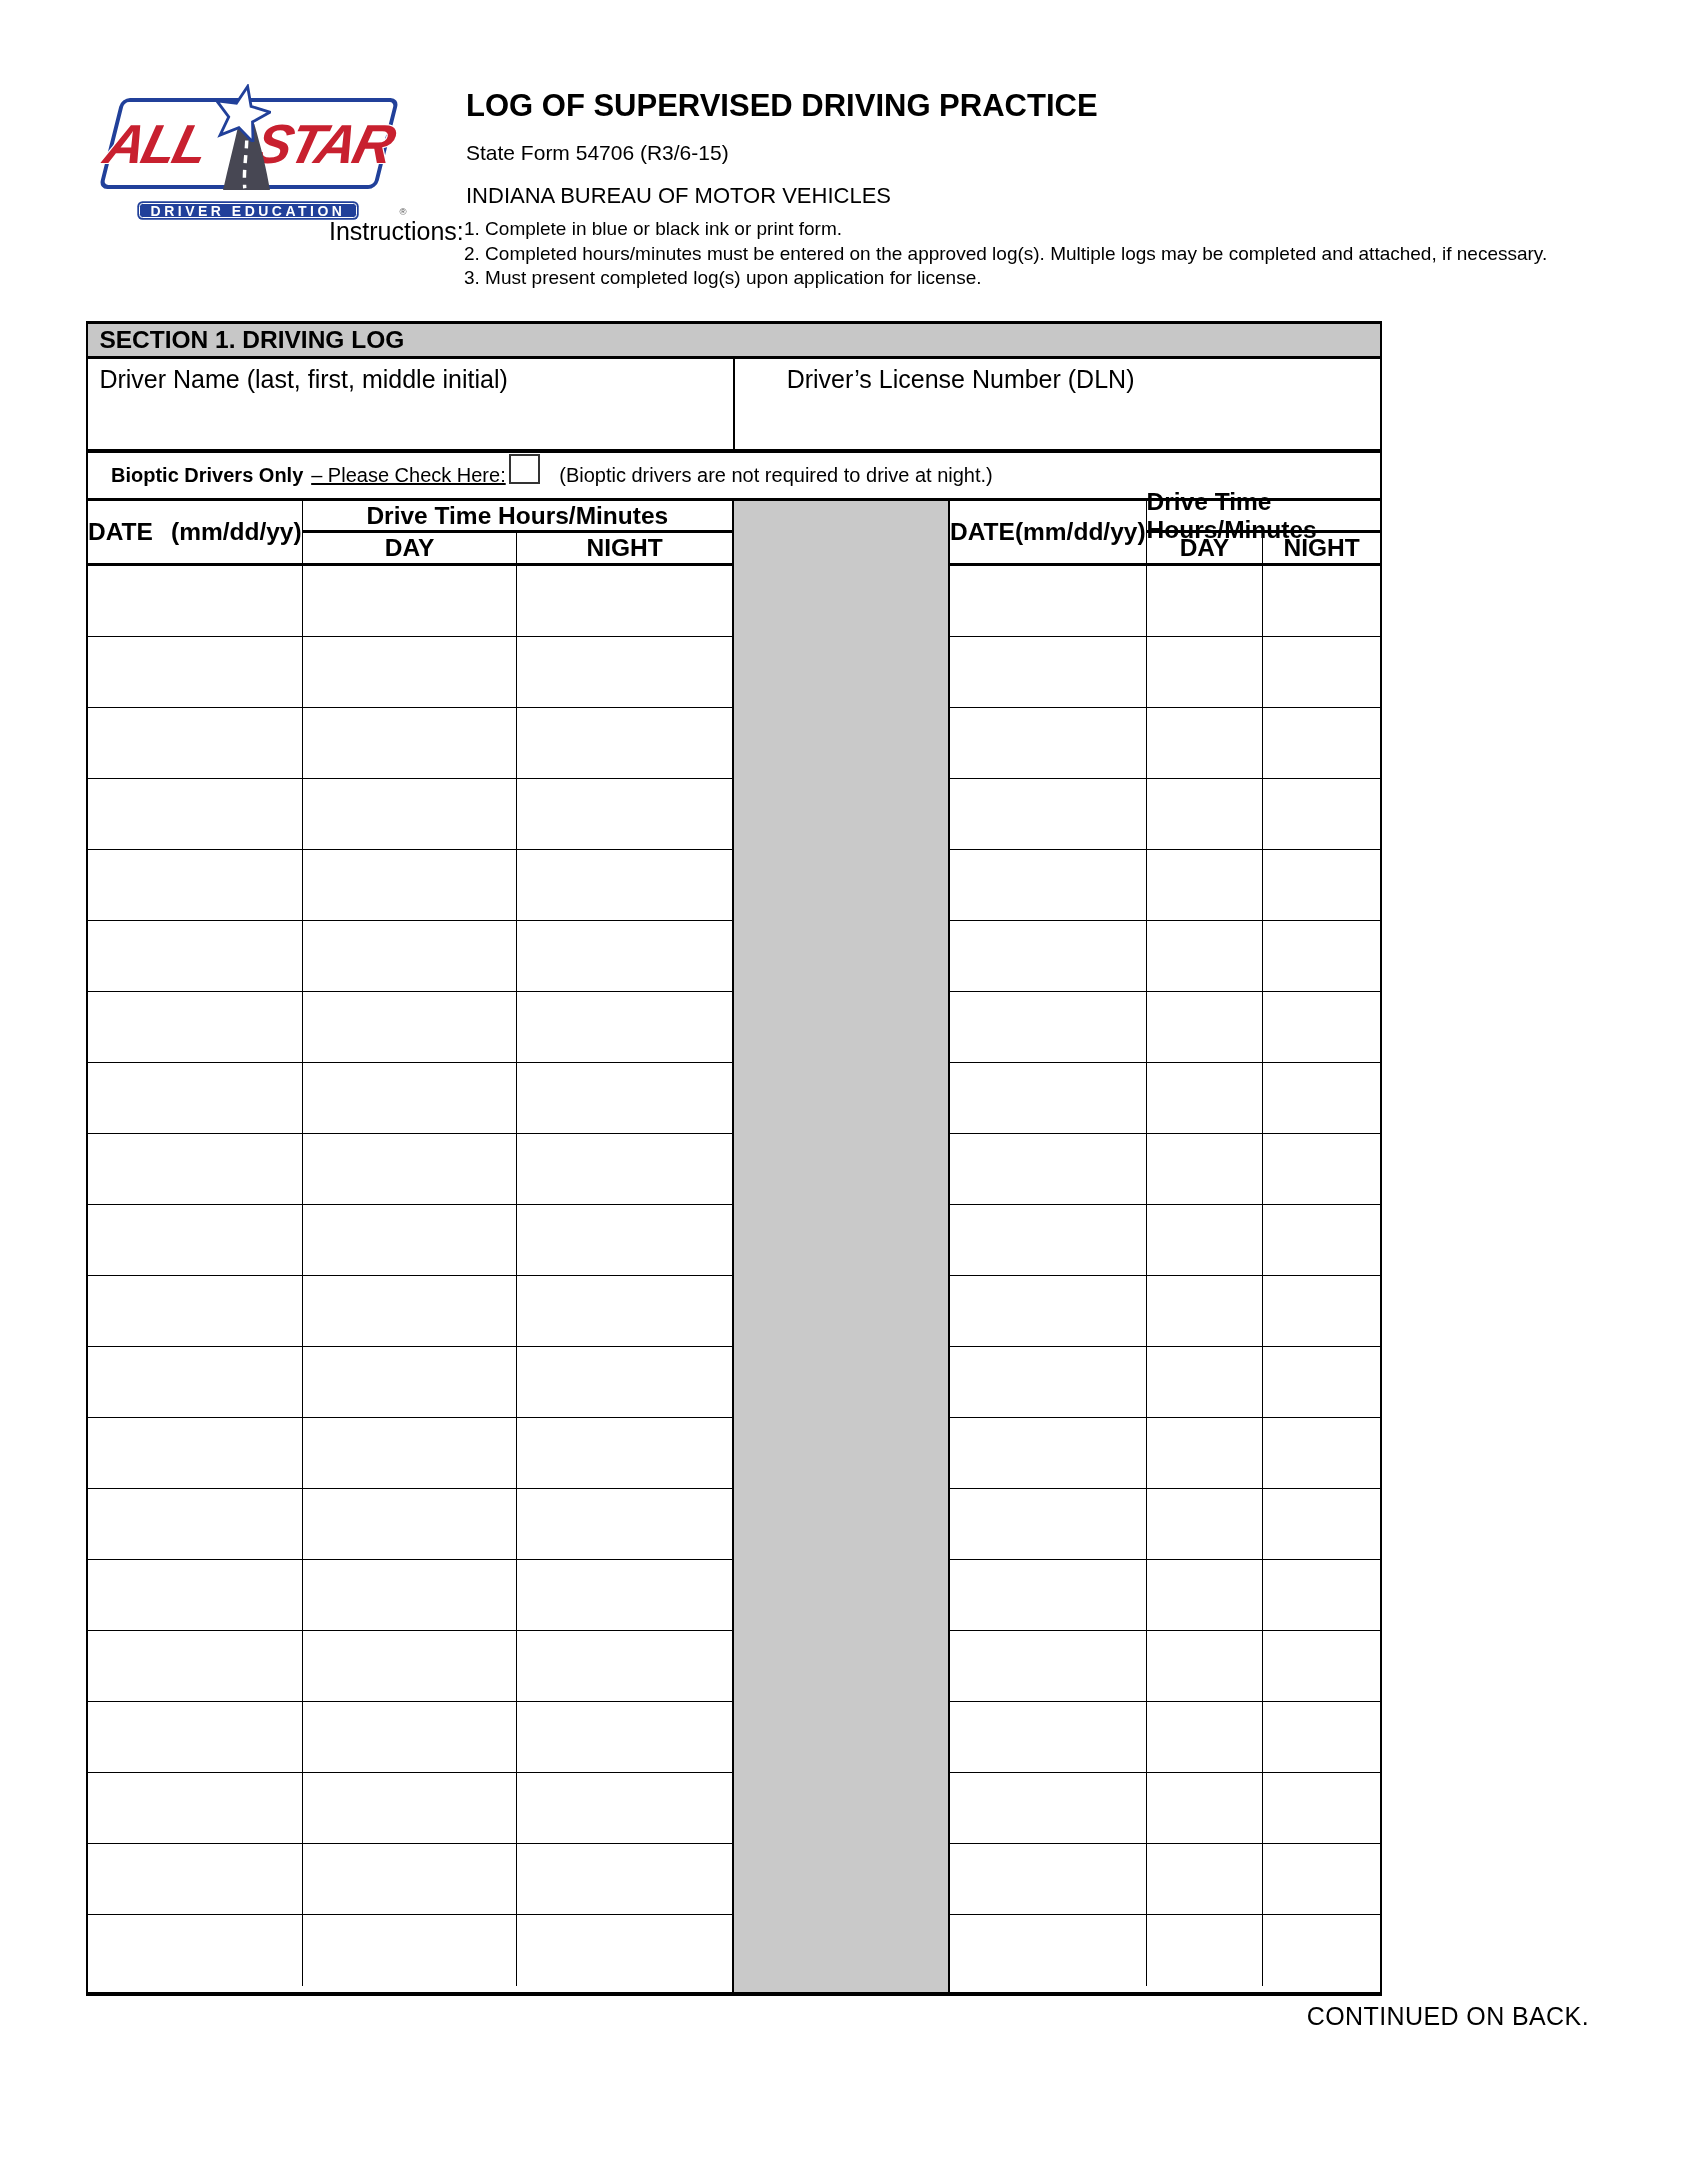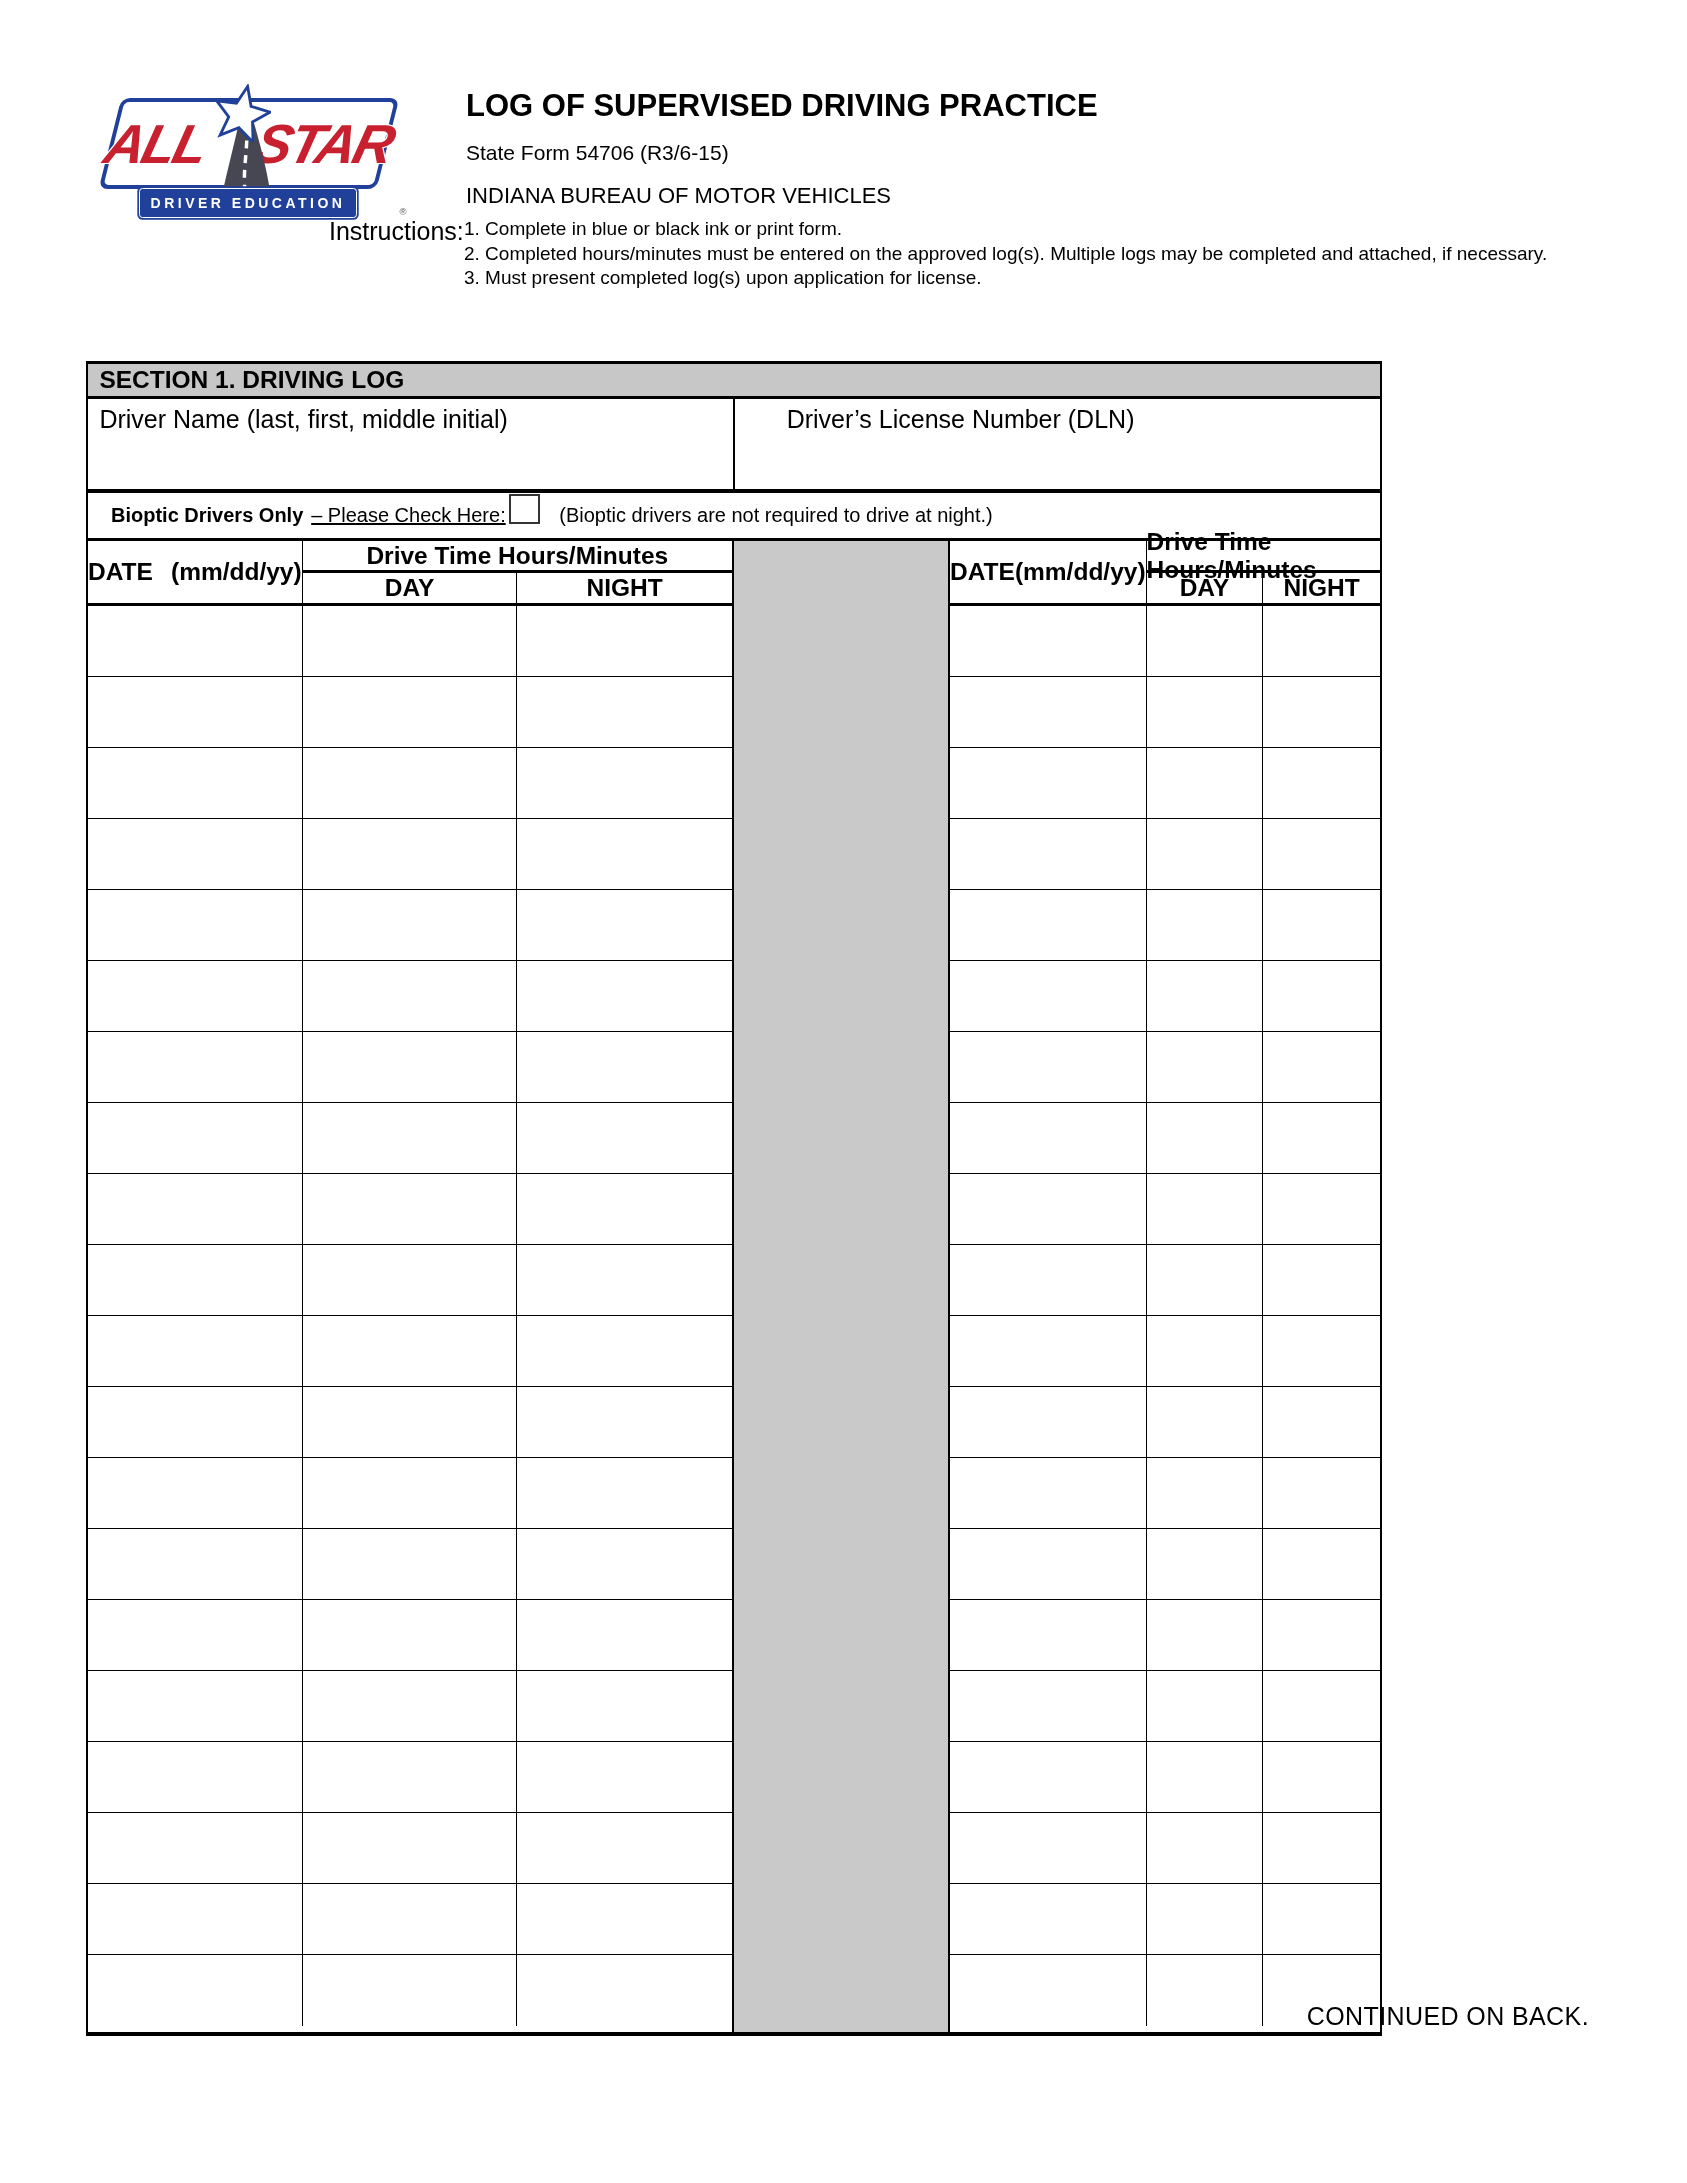--- a/index.html
+++ b/index.html
@@ -17,36 +17,36 @@
   
   #logo{position:absolute;left:92px;top:94px;width:311px;height:126px;}
   #logo .plate{position:absolute;left:17.5px;top:3.5px;width:278px;height:91px;
     border:4.4px solid var(--logo_blue);border-radius:8.7px;background:#fff;
     transform:skewX(-14deg);display:flex;align-items:center;justify-content:center;}
   #logo .word{font-style:italic;font-weight:900;font-size:55px;letter-spacing:-2.6px;
     color:var(--logo_red);text-shadow:-0.9px -0.9px 0 #fff,0.9px -0.9px 0 #fff,-0.9px 0.9px 0 #fff,0.9px 0.9px 0 #fff;}
   #logo .word.all{margin-right:51px;}
   #logo .road{position:absolute;left:129px;top:30px;width:51px;height:66px;z-index:2;}
   #logo .star-svg{position:absolute;left:121px;top:-10.5px;width:58px;height:58px;z-index:3;}
-  #logo .banner{position:absolute;left:47px;bottom:1.7px;width:218px;height:30px;z-index:4;
+  #logo .banner{position:absolute;left:47px;bottom:1.7px;width:218px;height:15px;z-index:4;
     background:var(--logo_blue);border:1.7px solid #ffffff;box-shadow:0 0 0 1.7px var(--logo_blue);
     border-radius:3.5px;color:#ffffff;font-weight:bold;font-size:14px;letter-spacing:3.5px;
     display:flex;align-items:center;justify-content:center;}
   #logo .reg{position:absolute;right:-3.5px;bottom:3.5px;font-size:9.6px;color:#555;}
 
   
   #title{position:absolute;left:466px;top:88px;font-size:31px;font-weight:bold;}
   #form-number{position:absolute;left:466px;top:141px;font-size:21px;text-align:center;}
   #agency{position:absolute;left:466px;top:183px;font-size:22px;}
   #instructions-label{position:absolute;left:329px;top:217px;font-size:25px;}
   #instructions{position:absolute;left:464px;top:217px;font-size:19px;line-height:24.5px;}
 
   
   #form-body{position:absolute;left:86px;top:321px;width:1296px;
-    border-left:2.6px solid #000;border-right:2.6px solid #000;margin-top:40px;}
+    border-left:2.6px solid #000;border-right:2.6px solid #000;}
   .section-bar{height:38px;border-top:3.5px solid #000;border-bottom:3.5px solid #000;
     background:var(--bar_gray);display:flex;align-items:center;padding-left:11.4px;
     font-size:24.5px;font-weight:bold;}
   .driver-row{height:94px;border-bottom:4.4px solid #000;display:flex;gap:40px;}
   .driver-row .cell{padding:6.1px 0 0 11.4px;font-size:25px;}
   .driver-row .cell.name{width:50.1%;border-right:2.6px solid #000;}
   .driver-row .cell.dln{flex:1;}
   .bioptic-row{height:48px;border-bottom:3.5px solid #000;display:flex;align-items:center;
     padding-left:23px;font-size:20px;}
   .bioptic-row .b{font-weight:bold;}

